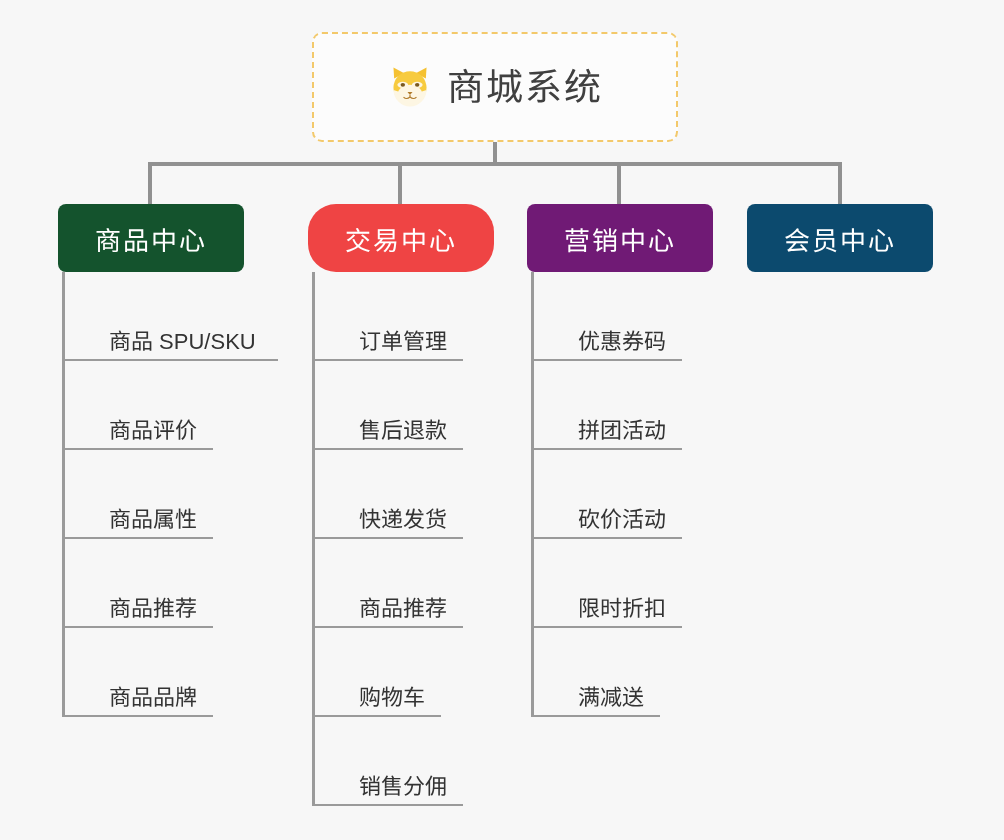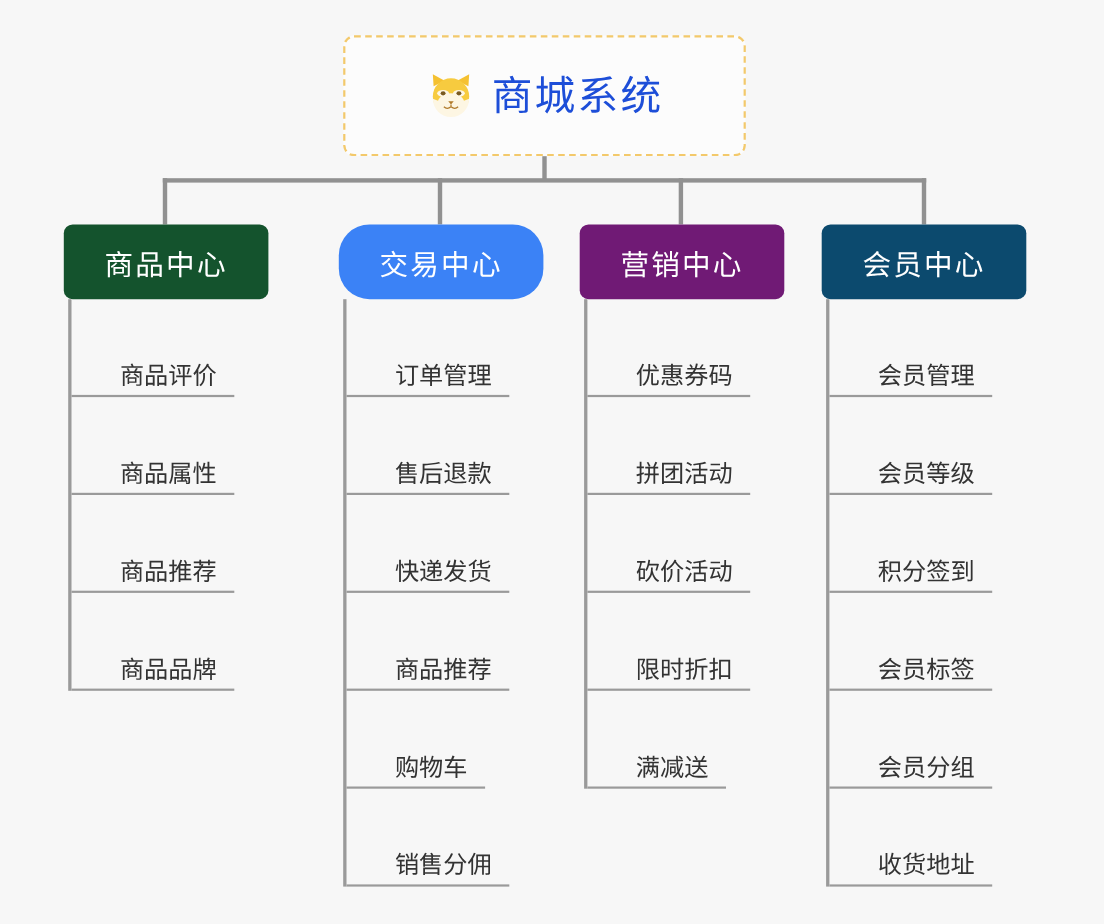--- a/index.html
+++ b/index.html
@@ -145,53 +145,56 @@
       <ellipse cx="42" cy="29" rx="7.5" ry="4.2" fill="#fdf6e3"></ellipse>
       <ellipse cx="22" cy="29" rx="3.1" ry="2.6" fill="#7a5a20"></ellipse>
       <ellipse cx="42" cy="29" rx="3.1" ry="2.6" fill="#7a5a20"></ellipse>
 
       <path d="M28.5 39 h7 l-3.5 4 Z" fill="#b07a2a"></path>
 
       <path d="M32 43 v3" stroke="#b07a2a" stroke-width="1.6" fill="none"></path>
       <path d="M32 46 q-5 4 -9 0" stroke="#b07a2a" stroke-width="1.6" fill="none"></path>
       <path d="M32 46 q5 4 9 0" stroke="#b07a2a" stroke-width="1.6" fill="none"></path>
     </svg>
-    <span class="root-title" style="color: #1d4ed8;">商城系统</span>
+    <span class="root-title" style="color: #404040;">商城系统</span>
   </div>
 
   <div class="conn conn-stem-root" style="background: rgb(145, 145, 145);"></div>
   <div class="conn conn-bus" style="background: rgb(145, 145, 145);"></div>
   <div class="conn conn-drop" style="left: 148px; background: rgb(145, 145, 145);"></div>
   <div class="conn conn-drop" style="left: 398px; background: rgb(145, 145, 145);"></div>
   <div class="conn conn-drop" style="left: 617px; background: rgb(145, 145, 145);"></div>
   <div class="conn conn-drop" style="left: 838px; background: rgb(145, 145, 145);"></div>
 
   <div class="branch" style="left:58px;">
     <div class="branch-header" style="background: #14532d; text-align: center;">
       <span>商品中心</span>
     </div>
     <div class="branch-body">
       <div class="trunk"></div>
       <div class="leaf">
+          <span class="leaf-inner wide">商品 SPU/SKU</span>
+        </div>
+      <div class="leaf">
           <span class="leaf-inner">商品评价</span>
         </div>
       <div class="leaf">
           <span class="leaf-inner">商品属性</span>
         </div>
       <div class="leaf">
           <span class="leaf-inner">商品推荐</span>
         </div>
       <div class="leaf">
           <span class="leaf-inner">商品品牌</span>
         </div>
     </div>
   </div>
 
   <div class="branch" style="left:308px;">
-    <div class="branch-header" style="background: #3b82f6; border-radius: 28px;">
+    <div class="branch-header" style="background: #ef4444; border-radius: 28px;">
       <span>交易中心</span>
     </div>
     <div class="branch-body">
       <div class="trunk"></div>
       <div class="leaf">
           <span class="leaf-inner">订单管理</span>
         </div>
       <div class="leaf">
           <span class="leaf-inner">售后退款</span>
         </div>
@@ -231,36 +234,15 @@
       <div class="leaf">
           <span class="leaf-inner">满减送</span>
         </div>
     </div>
   </div>
 
   <div class="branch" style="left:747px;">
     <div class="branch-header" style="background: #0c4a6e;">
       <span>会员中心</span>
     </div>
-    <div class="branch-body">
-      <div class="trunk"></div>
-      <div class="leaf">
-          <span class="leaf-inner">会员管理</span>
-        </div>
-      <div class="leaf">
-          <span class="leaf-inner">会员等级</span>
-        </div>
-      <div class="leaf">
-          <span class="leaf-inner">积分签到</span>
-        </div>
-      <div class="leaf">
-          <span class="leaf-inner">会员标签</span>
-        </div>
-      <div class="leaf">
-          <span class="leaf-inner">会员分组</span>
-        </div>
-      <div class="leaf">
-          <span class="leaf-inner">收货地址</span>
-        </div>
-    </div>
   </div>
 
 </div>
 
 </body></html>

